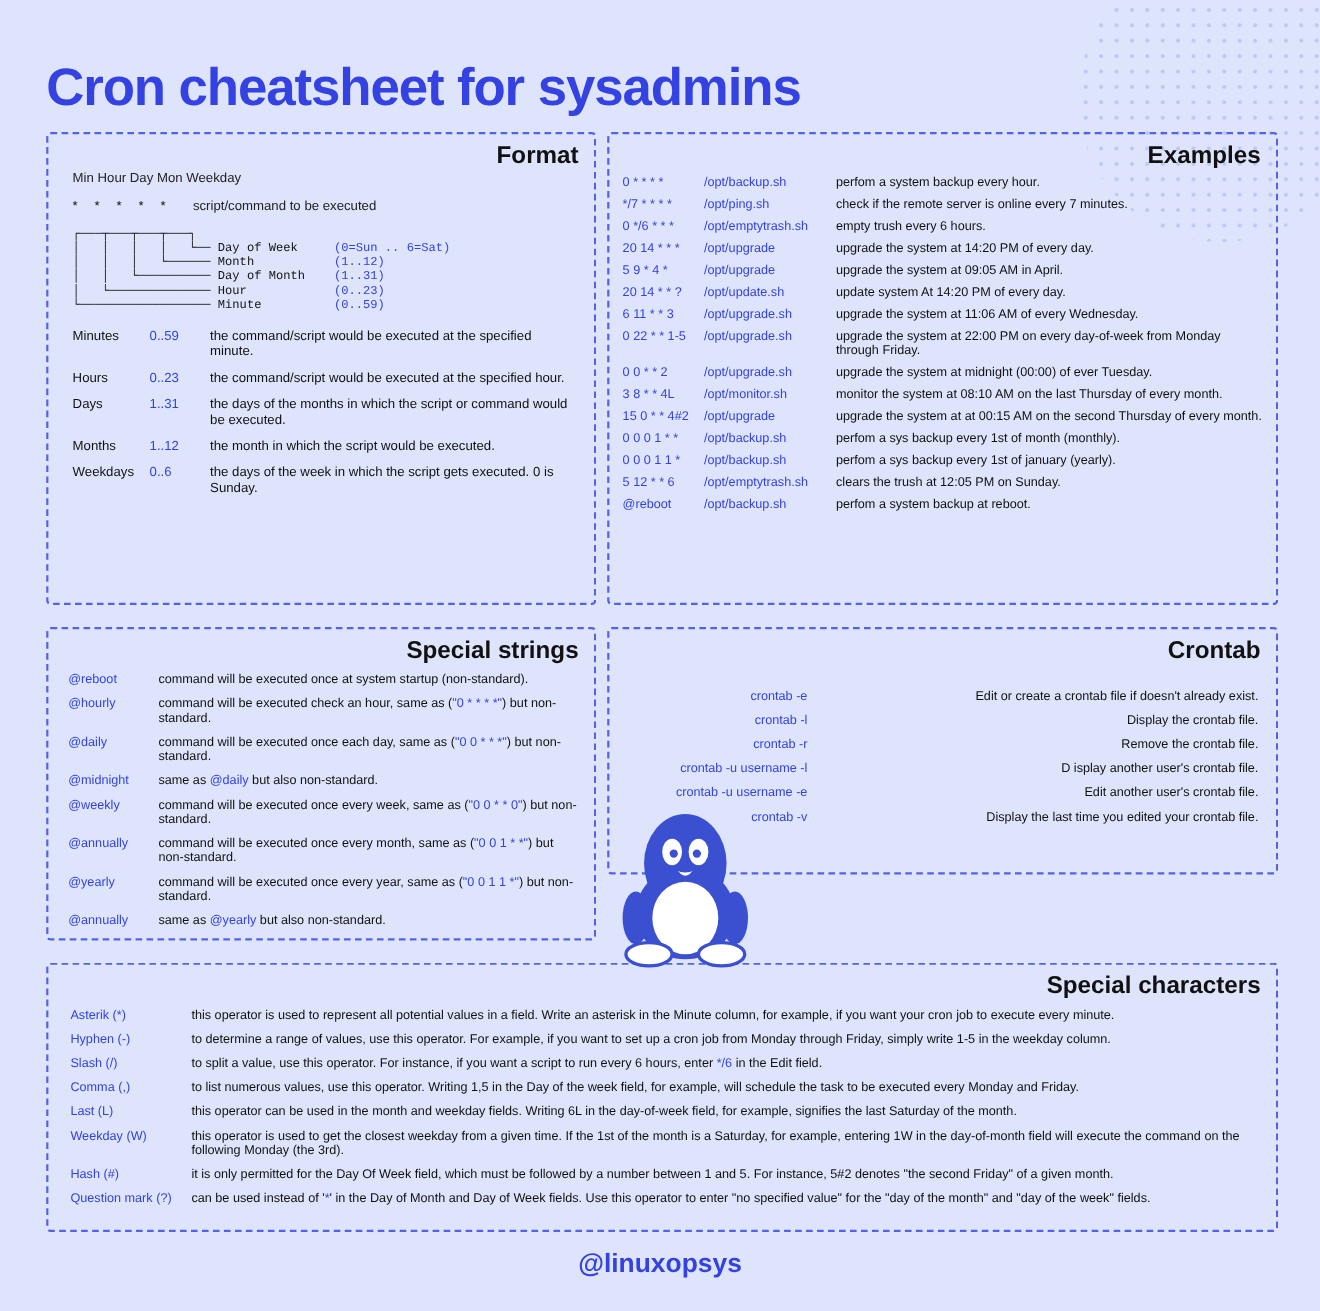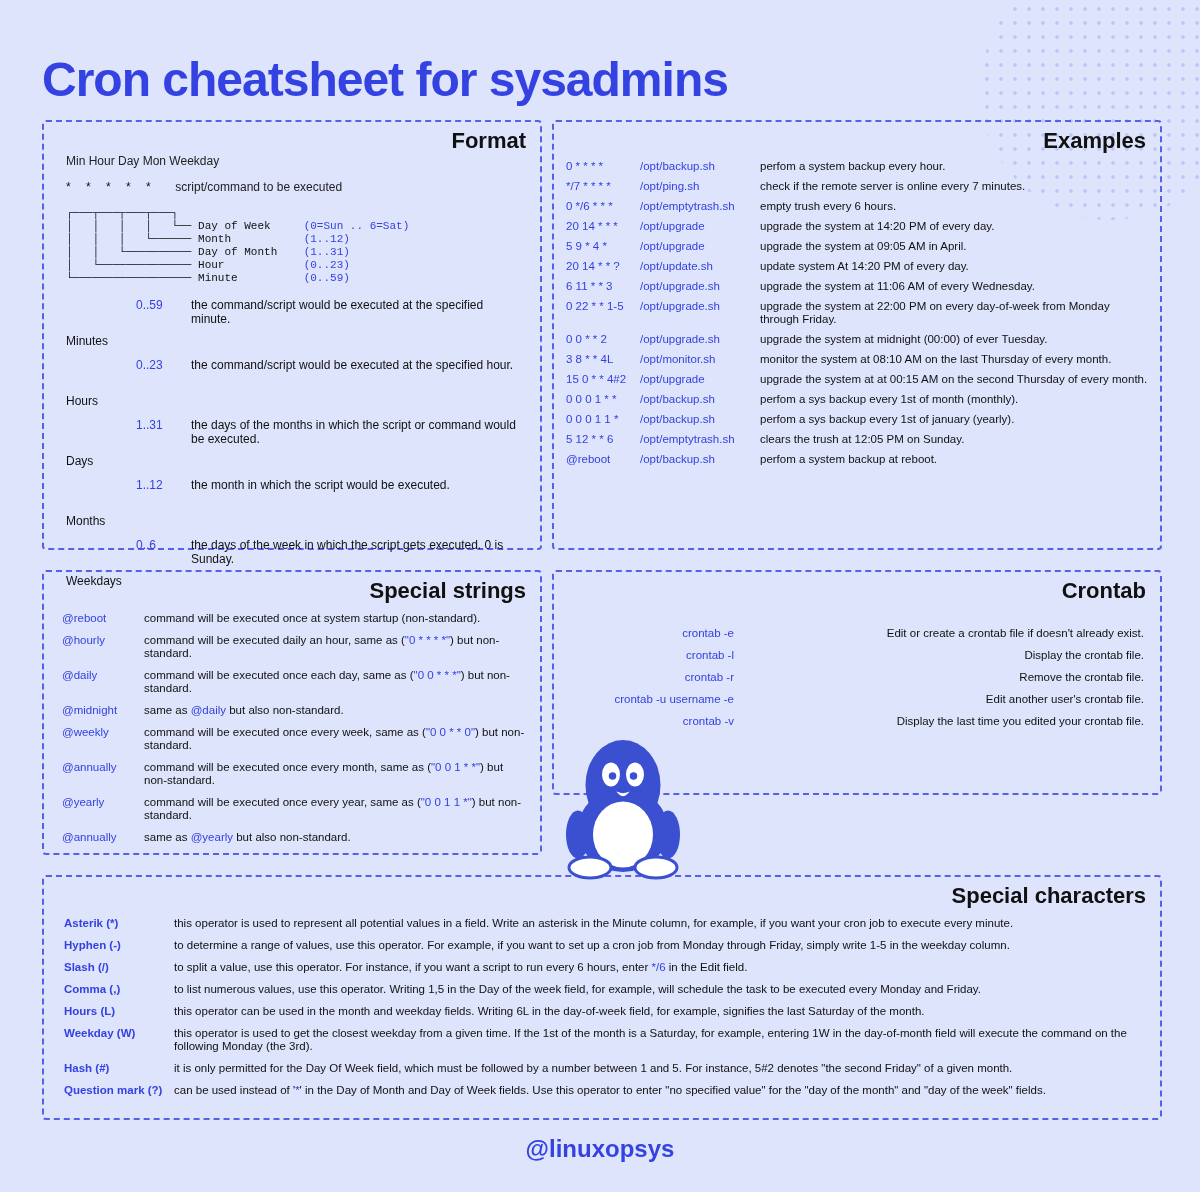--- a/index.html
+++ b/index.html
@@ -47,21 +47,21 @@
   
   .panel.format { top:120px; left:42px; width:500px; height:430px; }
   .fmt-head-labels { position:absolute; top:32px; left:22px; font-size:12px; color:#222;}
   .fmt-stars { position:absolute; top:58px; left:22px; font-size:12px; color:#222; }
   .fmt-stars .star { display:inline-block; width:20px; text-align:left; color:#111;}
   .fmt-stars .lbl { margin-left:6px; }
   .fmt-diagram { position:absolute; top:85px; left:22px; font-family:"Courier New",monospace; font-size:11px; line-height:13px; white-space:pre; color:#111;}
   .fmt-diagram .rng { color:#3442e2; }
   .fmt-table { position:absolute; top:176px; left:22px; width:455px; font-size:12px; }
   .fmt-row { display:flex; margin-bottom:10px; }
-  .fmt-row .c1 { width:70px; color:#111;margin-top:36px;}
+  .fmt-row .c1 { width:70px; color:#111;}
   .fmt-row .c2 { width:55px; color:#3442e2;}
   .fmt-row .c3 { flex:1; color:#111;}
   
   .panel.examples { top:120px; left:552px; width:610px; height:430px; }
   .ex-table { position:absolute; top:38px; left:12px; width:585px; font-size:11.5px; }
   .ex-row { display:flex; align-items:flex-start; margin-bottom:7px; line-height:13px; }
   .ex-row .c1 { width:74px; color:#3442e2;}
   .ex-row .c2 { width:120px; color:#3442e2;}
   .ex-row .c3 { flex:1; color:#111;}
   
@@ -74,21 +74,21 @@
   
   .panel.crontab { top:570px; left:552px; width:610px; height:225px; }
   .ct-table { position:absolute; top:55px; left:20px; width:570px; font-size:11.5px;text-align:right; }
   .ct-row { display:flex; margin-bottom:9px; line-height:13px;}
   .ct-row .c1 { width:160px; color:#3442e2;}
   .ct-row .c2 { flex:1; color:#111;}
   
   .panel.special-chars { top:875px; left:42px; width:1120px; height:245px; }
   .sc-table { position:absolute; top:40px; left:20px; width:1080px; font-size:11.5px; }
   .sc-row { display:flex; margin-bottom:9px; line-height:13px;}
-  .sc-row .c1 { width:110px; color:#3442e2;font-weight:bold;}
+  .sc-row .c1 { width:110px; color:#3442e2;}
   .sc-row .c2 { flex:1; color:#111;}
   .sc-row .c2 .code { color:#3442e2;}
   
   .tux {
     position:absolute;
     top:715px; left:548px;
     width:150px; height:170px;
     z-index:5;
   }
   .tux svg { width:100%; height:100%; }
@@ -229,21 +229,21 @@
 
 <div class="panel special-strings">
   <div class="panel-title">Special strings</div>
   <div class="ss-table" id="ss-table">
       <div class="ss-row">
         <div class="c1">@reboot</div>
         <div class="c2"><span>command will be executed once at system startup (non-standard).</span><span class="code"></span><span></span></div>
       </div>
       <div class="ss-row">
         <div class="c1">@hourly</div>
-        <div class="c2"><span>command will be executed daily an hour, same as (</span><span class="code">"0 * * * *"</span><span>) but non-standard.</span></div>
+        <div class="c2"><span>command will be executed check an hour, same as (</span><span class="code">"0 * * * *"</span><span>) but non-standard.</span></div>
       </div>
       <div class="ss-row">
         <div class="c1">@daily</div>
         <div class="c2"><span>command will be executed once each day, same as (</span><span class="code">"0 0 * * *"</span><span>) but non-standard.</span></div>
       </div>
       <div class="ss-row">
         <div class="c1">@midnight</div>
         <div class="c2"><span>same as </span><span class="code">@daily</span><span> but also non-standard.</span></div>
       </div>
       <div class="ss-row">
@@ -274,20 +274,24 @@
       </div>
       <div class="ct-row">
         <div class="c1">crontab -l</div>
         <div class="c2">Display the crontab file.</div>
       </div>
       <div class="ct-row">
         <div class="c1">crontab -r</div>
         <div class="c2">Remove the crontab file.</div>
       </div>
       <div class="ct-row">
+        <div class="c1">crontab -u username -l</div>
+        <div class="c2">D isplay another user's crontab file.</div>
+      </div>
+      <div class="ct-row">
         <div class="c1">crontab -u username -e</div>
         <div class="c2">Edit another user's crontab file.</div>
       </div>
       <div class="ct-row">
         <div class="c1">crontab  -v</div>
         <div class="c2">Display the last time you edited your crontab file.</div>
       </div>
     </div>
 </div>
 
@@ -304,21 +308,21 @@
       </div>
       <div class="sc-row">
         <div class="c1">Slash (/)</div>
         <div class="c2"><span> to split a value, use this operator. For instance, if you want a script to run every 6 hours, enter </span><span class="code">*/6</span><span> in the Edit field.</span></div>
       </div>
       <div class="sc-row">
         <div class="c1">Comma (,)</div>
         <div class="c2"><span>to list numerous values, use this operator. Writing 1,5 in the Day of the week field, for example, will schedule the task to be executed every Monday and Friday.</span><span class="code"></span><span></span></div>
       </div>
       <div class="sc-row">
-        <div class="c1">Hours (L)</div>
+        <div class="c1">Last (L)</div>
         <div class="c2"><span>this operator can be used in the month and weekday fields. Writing 6L in the day-of-week field, for example, signifies the last Saturday of the month.</span><span class="code"></span><span></span></div>
       </div>
       <div class="sc-row">
         <div class="c1">Weekday (W)</div>
         <div class="c2"><span>this operator is used to get the closest weekday from a given time. If the 1st of the month is a Saturday, for example,  entering 1W in the day-of-month field will execute the command on the following Monday (the 3rd).</span><span class="code"></span><span></span></div>
       </div>
       <div class="sc-row">
         <div class="c1">Hash (#)</div>
         <div class="c2"><span>it is only permitted for the Day Of Week field, which must be followed by a number between 1 and 5. For instance, 5#2 denotes  "the second Friday" of a given month.</span><span class="code"></span><span></span></div>
       </div>

